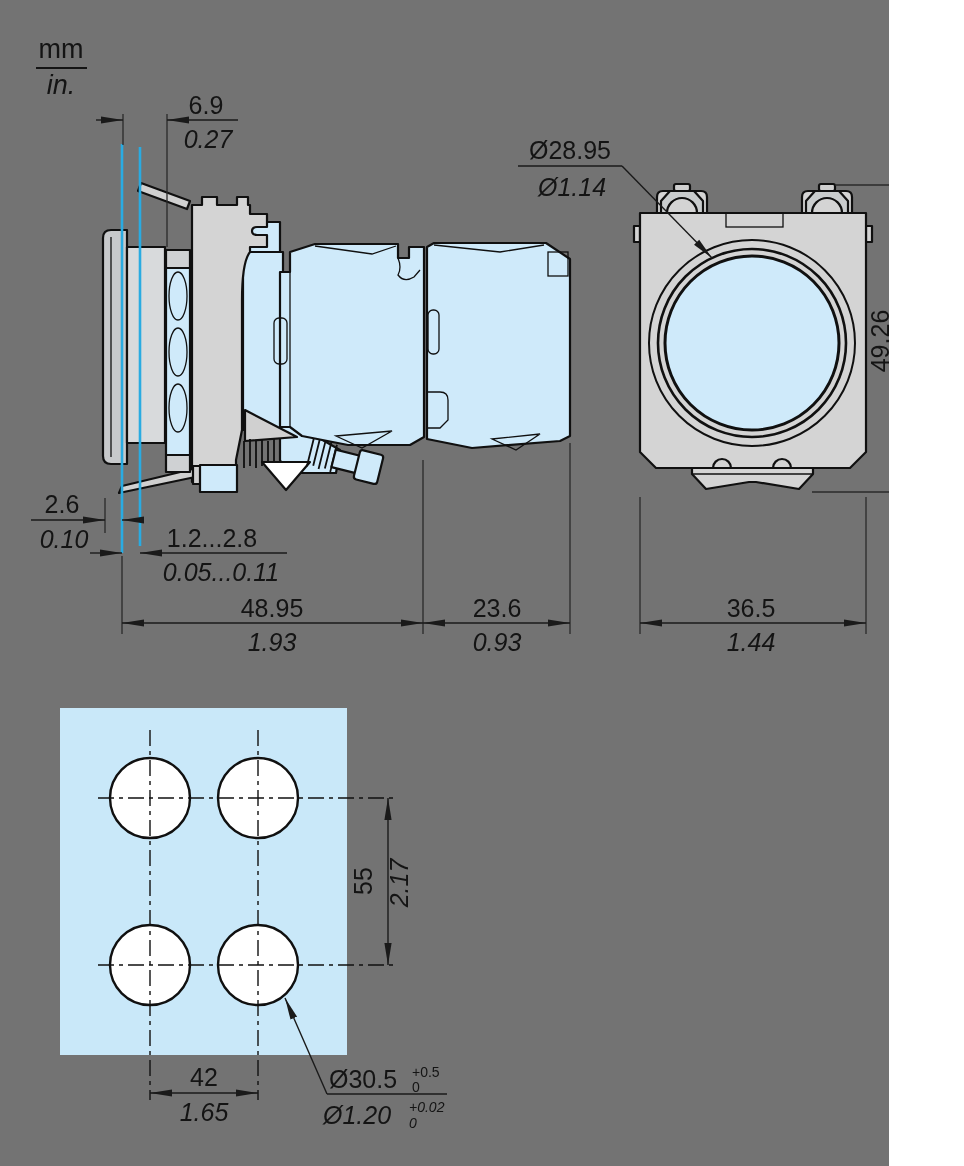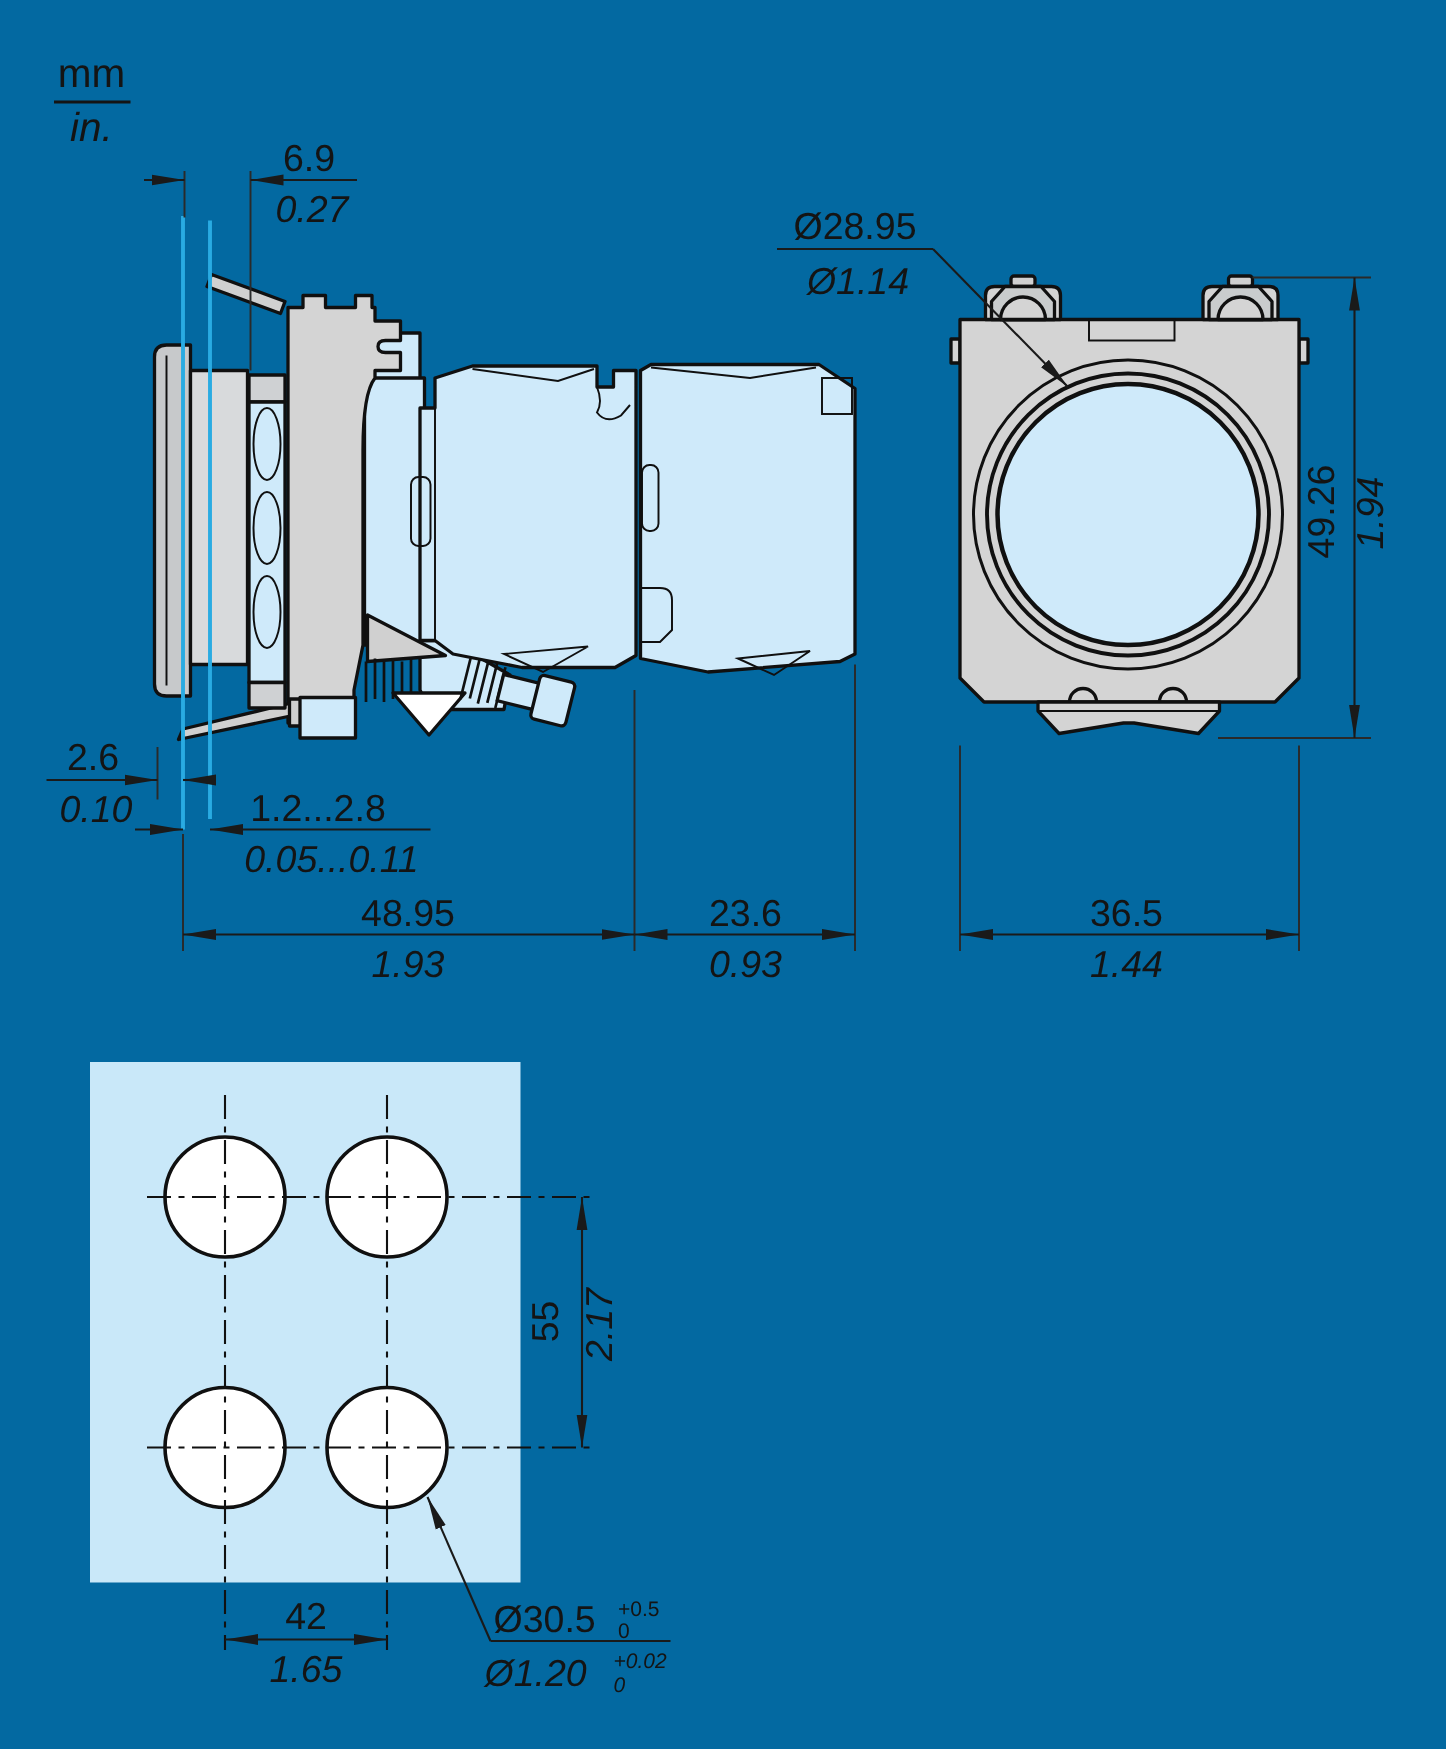--- a/index.html
+++ b/index.html
@@ -1,16 +1,16 @@
 <!DOCTYPE html>
 <html><head>
 <meta charset="utf-8">
 <style>
   html,body{margin:0;padding:0;background:#fff;}
-  .stage{position:relative;width:964px;height:1166px;background:#0369a1;overflow:hidden;}
+  .stage{position:relative;width:889px;height:1166px;background:#737373;overflow:hidden;}
   svg{position:absolute;left:0;top:0;}
   svg text{font-family:"Liberation Sans","DejaVu Sans",sans-serif;fill:#141414;}
   .dm{font-size:25px;text-anchor:middle;}
   .di{font-size:25px;text-anchor:middle;font-style:italic;}
   .dms{font-size:25px;text-anchor:start;}
   .dis{font-size:25px;text-anchor:start;font-style:italic;}
   .tol{font-size:14px;text-anchor:start;}
   .toli{font-size:14px;text-anchor:start;font-style:italic;}
   .lg{font-size:27px;text-anchor:middle;}
   .lgi{font-size:27px;text-anchor:middle;font-style:italic;}

